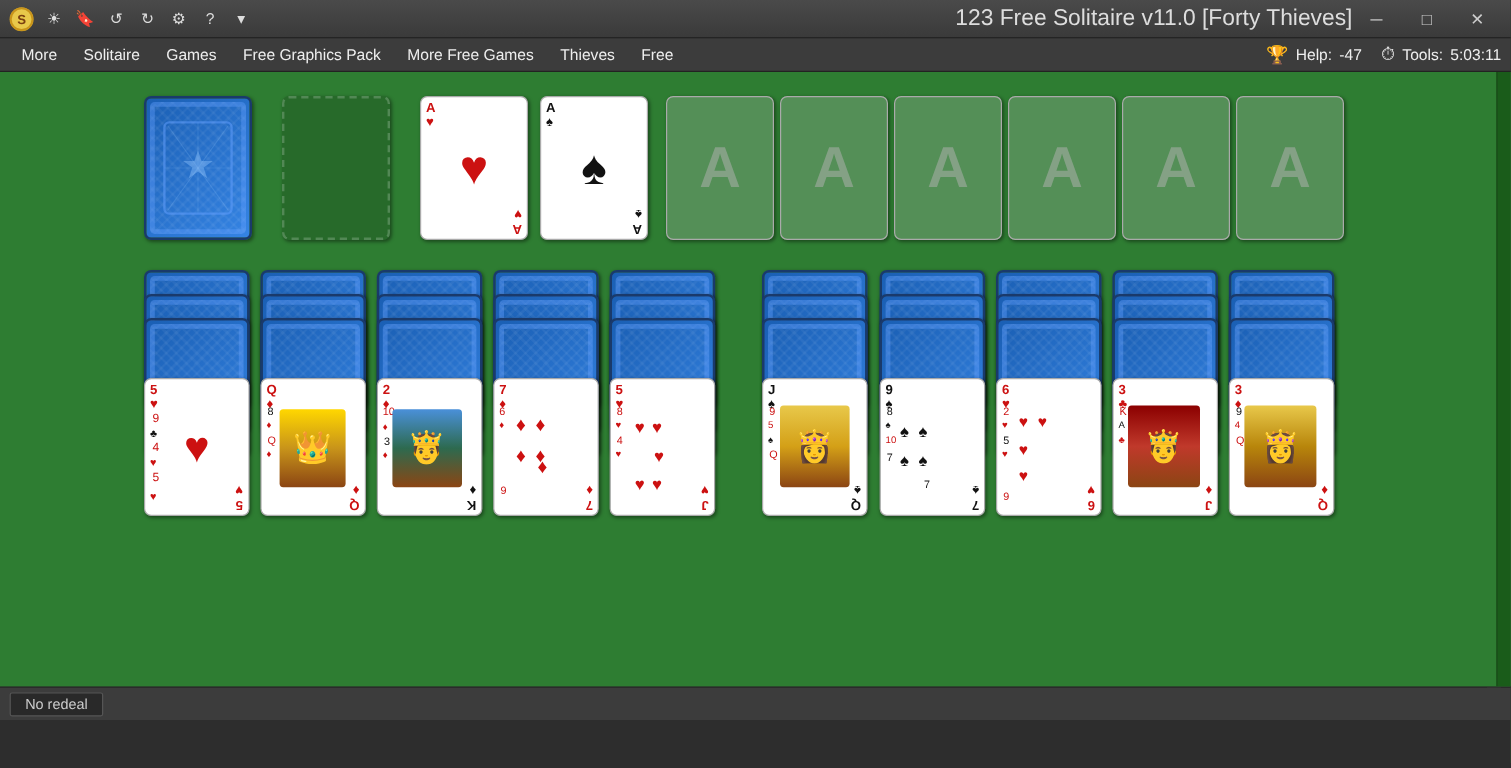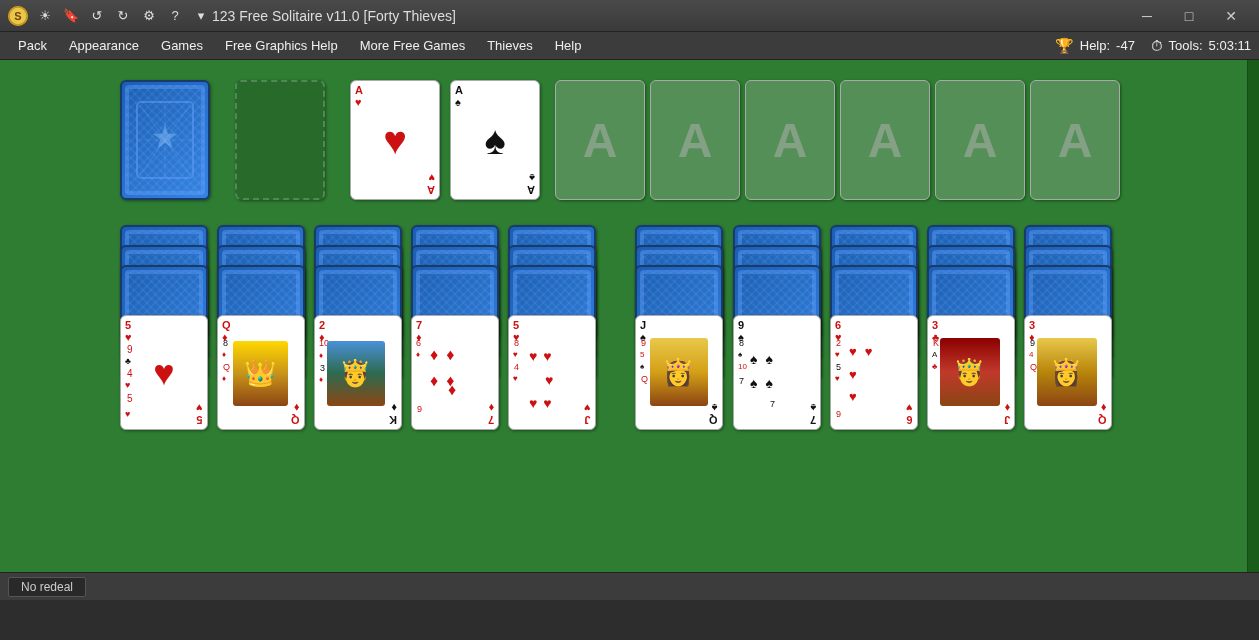--- a/index.html
+++ b/index.html
@@ -35,23 +35,23 @@
       background: transparent;
       border: 1px solid transparent;
       border-radius: 2px;
       cursor: pointer;
       display: flex; align-items: center; justify-content: center;
       font-size: 13px;
       color: #ddd;
     }
     #title-text {
       flex: 1;
-      text-align: left;
+      text-align: right;
       color: #ddd;
-      font-size: 14px;
+      font-size: 19px;
     }
     #window-controls {
       display: flex; gap: 2px;
     }
     .win-btn {
       width: 40px; height: 28px;
       background: transparent;
       border: none;
       cursor: pointer;
       color: #ccc;
@@ -208,27 +208,27 @@
   </div>
   <div id="title-text">123 Free Solitaire v11.0  [Forty Thieves]</div>
   <div id="window-controls">
     <button class="win-btn">─</button>
     <button class="win-btn">□</button>
     <button class="win-btn close">✕</button>
   </div>
 </div>
 
 <div id="menu-bar">
-  <div class="menu-item">Pack</div>
-  <div class="menu-item">Appearance</div>
+  <div class="menu-item">More</div>
+  <div class="menu-item">Solitaire</div>
   <div class="menu-item">Games</div>
-  <div class="menu-item">Free Graphics Help</div>
+  <div class="menu-item">Free Graphics Pack</div>
   <div class="menu-item">More Free Games</div>
   <div class="menu-item">Thieves</div>
-  <div class="menu-item">Help</div>
+  <div class="menu-item">Free</div>
 
   <div style="margin-left:auto; display:flex; align-items:center; gap:16px; color:#eee; font-size:13px;">
     <div class="score-item">
       <span style="font-size:15px;">🏆</span>
       <span>Help: </span>
       <span>-47</span>
     </div>
     <div class="score-item">
       <span style="font-size:15px;">⏱</span>
       <span>Tools: </span>

